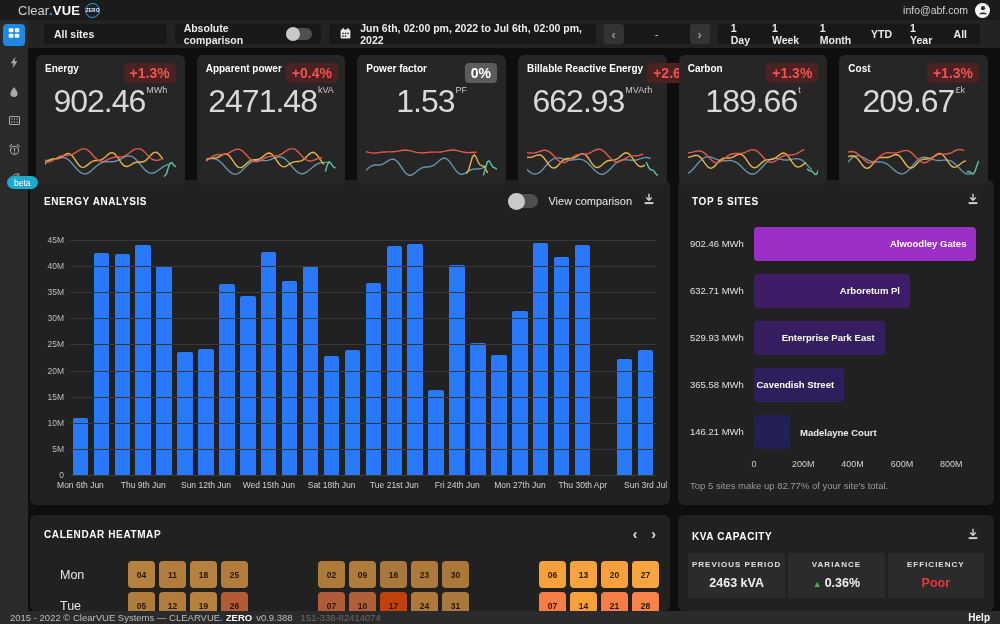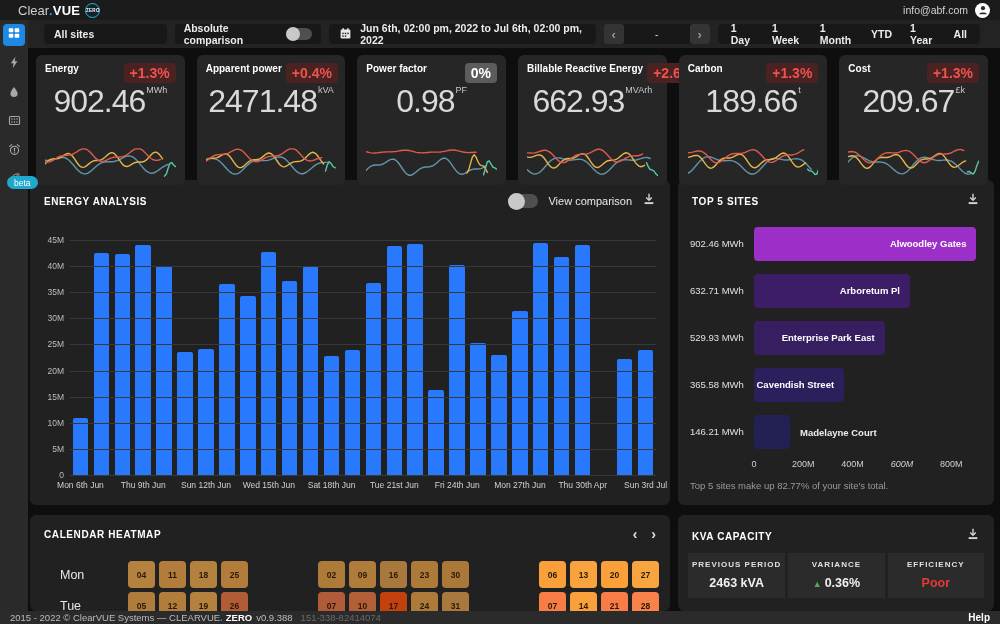--- a/index.html
+++ b/index.html
@@ -254,21 +254,21 @@
           <path d="M0.0 16.1 L2.0 14.7 L4.0 13.2 L6.0 11.8 L8.0 10.6 L10.0 9.8 L12.0 9.3 L14.0 9.1 L16.0 9.0 L18.0 9.0 L20.0 8.7 L22.0 8.3 L24.0 7.5 L26.0 6.5 L28.0 5.4 L30.0 4.4 L32.0 3.6 L34.0 3.3 L36.0 3.6 L38.0 4.5 L40.0 6.1 L42.0 8.1 L44.0 10.3 L46.0 12.5 L48.0 14.4 L50.0 15.8 L52.0 16.6 L54.0 16.8 L56.0 16.4 L58.0 15.6 L60.0 14.5 L62.0 13.3 L64.0 12.3 L66.0 11.5 L68.0 11.0 L70.0 10.8 L72.0 10.7 L74.0 10.6 L76.0 10.4 L78.0 9.9 L80.0 9.0 L82.0 7.9 L84.0 6.5 L86.0 5.0 L88.0 3.8 L90.0 3.0 L92.0 3.0 L94.0 3.0 L96.0 3.9 L98.0 5.5 L100.0 7.6 L102.0 9.8 L104.0 11.9 L106.0 13.7 L108.0 15.0 L110.0 15.7 L112.0 15.9 L114.0 15.5 L116.0 14.8 L118.0 14.0 L120.0 13.2 L122.0 12.7 L124.0 12.3 " fill="none" stroke="#e05a4b" stroke-width="1.5" stroke-linecap="round"></path>
           <path d="M128.0 26.6 L130.0 19.9 L132.0 16.7 L134.0 18.5 L136.0 21.7 L138.0 22.9 L140.0 23.3 " fill="none" stroke="#57c9a2" stroke-width="1.5" stroke-linecap="round"></path>
         </svg>
       </div>
       <div class="kpi-card">
         <div class="kpi-head">
           <span class="kpi-title">Power factor</span>
           <span class="kpi-badge badge-neutral">0%</span>
         </div>
         <div class="kpi-value-row">
-          <span class="kpi-value">0.98</span>
+          <span class="kpi-value">1.53</span>
           <span class="kpi-unit">PF</span>
         </div>
         <svg viewBox="0 0 140 36" preserveAspectRatio="none" class="spark">
           <path d="M0.0 25.9 L2.0 23.9 L4.0 22.2 L6.0 21.1 L8.0 20.4 L10.0 20.2 L12.0 20.1 L14.0 20.1 L16.0 19.8 L18.0 19.1 L20.0 18.1 L22.0 16.8 L24.0 15.5 L26.0 14.4 L28.0 13.9 L30.0 14.1 L32.0 15.1 L34.0 17.0 L36.0 19.6 L38.0 22.5 L40.0 25.4 L42.0 28.0 L44.0 29.9 L46.0 30.9 L48.0 30.9 L50.0 30.2 L52.0 28.8 L54.0 27.2 L56.0 25.5 L58.0 24.1 L60.0 23.1 L62.0 22.5 L64.0 22.3 L66.0 22.2 L68.0 22.0 L70.0 21.5 L72.0 20.7 L74.0 19.3 L76.0 17.7 L78.0 15.9 L80.0 14.3 L82.0 13.2 L84.0 12.8 L86.0 13.3 L88.0 14.8 L90.0 17.1 L92.0 19.9 L94.0 22.8 L96.0 25.6 L98.0 27.8 L100.0 29.3 L102.0 29.9 L104.0 29.7 L106.0 28.9 L108.0 27.7 L110.0 26.5 L112.0 25.4 L114.0 24.7 L116.0 24.3 L118.0 24.2 L120.0 24.3 L122.0 24.1 L124.0 23.7 L126.0 22.7 L128.0 21.2 " fill="none" stroke="#6494a9" stroke-width="1.5" stroke-linecap="round"></path>
           <path d="M108.0 28.6 L110.0 25.4 L112.0 18.4 L114.0 11.6 L116.0 9.3 L118.0 12.0 L120.0 16.7 L122.0 19.9 L124.0 20.8 L126.0 21.3 L128.0 23.9 L130.0 27.9 " fill="none" stroke="#e6b54a" stroke-width="1.5" stroke-linecap="round"></path>
           <path d="M0.0 6.0 L2.0 6.5 L4.0 7.0 L6.0 7.3 L8.0 7.5 L10.0 7.4 L12.0 7.3 L14.0 7.0 L16.0 6.7 L18.0 6.5 L20.0 6.3 L22.0 6.2 L24.0 6.2 L26.0 6.2 L28.0 6.1 L30.0 6.0 L32.0 5.8 L34.0 5.4 L36.0 5.1 L38.0 4.7 L40.0 4.5 L42.0 4.4 L44.0 4.5 L46.0 4.7 L48.0 5.2 L50.0 5.7 L52.0 6.2 L54.0 6.7 L56.0 7.0 L58.0 7.2 L60.0 7.3 L62.0 7.1 L64.0 7.0 L66.0 6.8 L68.0 6.6 L70.0 6.5 L72.0 6.5 L74.0 6.5 L76.0 6.5 L78.0 6.5 L80.0 6.3 L82.0 6.0 L84.0 5.7 L86.0 5.2 L88.0 4.8 L90.0 4.5 L92.0 4.3 L94.0 4.3 L96.0 4.5 L98.0 4.9 L100.0 5.4 L102.0 5.9 L104.0 6.4 L106.0 6.7 L108.0 6.9 L110.0 7.0 L112.0 6.9 L114.0 6.8 L116.0 6.7 L118.0 6.7 " fill="none" stroke="#e05a4b" stroke-width="1.5" stroke-linecap="round"></path>
           <path d="M126.0 30.5 L128.0 23.4 L130.0 16.7 L132.0 15.7 L134.0 19.3 L136.0 22.5 L138.0 23.2 L140.0 24.4 " fill="none" stroke="#57c9a2" stroke-width="1.5" stroke-linecap="round"></path>
         </svg>
       </div>
       <div class="kpi-card">
@@ -501,21 +501,21 @@
           <div class="t5-bararea">
             <span class="t5-outlabel" style="left: 15.8065%;">Madelayne Court</span>
             <div class="t5-bar" style="width: 15.8065%; background: rgb(35, 33, 83);"></div>
           </div>
         </div>
       </div>
     <div class="t5-ticks" id="t5-ticks">
         <span class="t5-tick" style="left: 0%;">0</span>
         <span class="t5-tick" style="left: 21.6216%;">200M</span>
         <span class="t5-tick" style="left: 43.2432%;">400M</span>
-        <span class="t5-tick" style="left: 64.8649%; font-style: italic;">600M</span>
+        <span class="t5-tick" style="left: 64.8649%;">600M</span>
         <span class="t5-tick" style="left: 86.4865%;">800M</span>
       </div>
     <div class="t5-note">Top 5 sites make up 82.77% of your site's total.</div>
   </section>
 
   <section class="panel" id="heatmap-panel">
     <div class="panel-head">
       <span class="panel-title">CALENDAR HEATMAP</span>
       <div class="hm-arrows">
         <span class="hm-arrow">‹</span>

